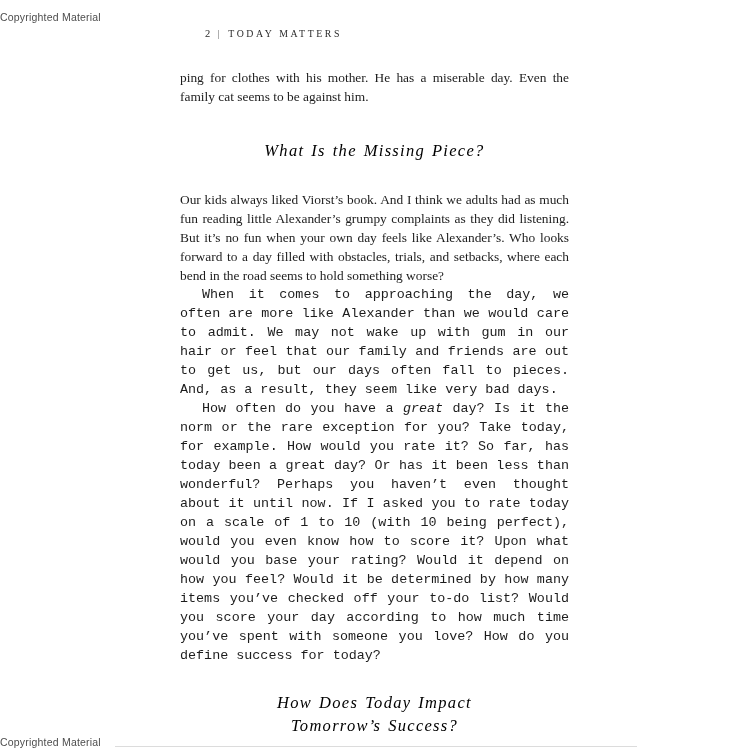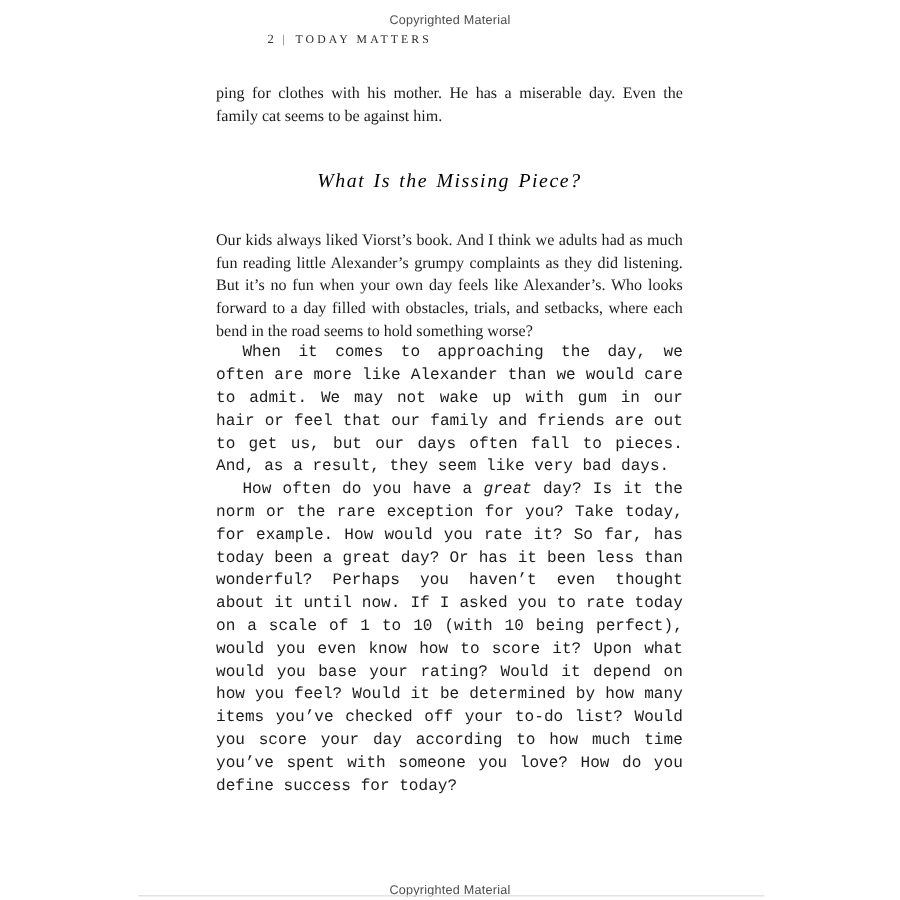--- a/index.html
+++ b/index.html
@@ -10,32 +10,31 @@
     height: 750px;
     background: #ffffff;
     overflow: hidden;
     font-family: "Liberation Serif", serif;
     color: #1c1c1c;
   }
   .copyright {
     position: absolute;
     left: 0;
     width: 100%;
-    text-align: center;
     font-family: "Liberation Sans", sans-serif;
     font-size: 10.5px;
     color: #4d4d4d;
     letter-spacing: 0.2px;
   }
   .copyright-top { top: 11px; }
   .copyright-bottom { top: 736px; }
   .running-header {
     position: absolute;
     top: 28px;
-    left: 223px;
+    left: 205px;
     font-family: "Liberation Serif", serif;
     font-size: 10.5px;
     color: #2a2a2a;
     letter-spacing: 1px;
     white-space: nowrap;
   }
   .running-header .pagenum { margin-right: 6px; }
   .running-header .sep { color: #666; margin-right: 8px; font-size: 10px; }
   .running-header .title { letter-spacing: 2.6px; font-size: 9.8px; }
   .body-column {
@@ -86,20 +85,21 @@
     <p>ping for clothes with his mother. He has a miserable day. Even the family cat seems to be against him.</p>
 
     <h2 class="section-heading h1">What Is the Missing Piece?</h2>
 
     <p>Our kids always liked Viorst’s book. And I think we adults had as much fun reading little Alexander’s grumpy complaints as they did listening. But it’s no fun when your own day feels like Alexander’s. Who looks forward to a day filled with obstacles, trials, and setbacks, where each bend in the road seems to hold something worse?</p>
 
     <p class="indent">When it comes to approaching the day, we often are more like Alexander than we would care to admit. We may not wake up with gum in our hair or feel that our family and friends are out to get us, but our days often fall to pieces. And, as a result, they seem like very bad days.</p>
 
     <p class="indent"><span>How often do you have a </span><em>great</em><span> day? Is it the norm or the rare exception for you? Take today, for example. How would you rate it? So far, has today been a great day? Or has it been less than wonderful? Perhaps you haven’t even thought about it until now. If I asked you to rate today on a scale of 1 to 10 (with 10 being perfect), would you even know how to score it? Upon what would you base your rating? Would it depend on how you feel? Would it be determined by how many items you’ve checked off your to-do list? Would you score your day according to how much time you’ve spent with someone you love? How do you define success for today?</span></p>
 
+    <h2 class="section-heading h2"><span>How Does Today Impact</span><br><span>Tomorrow’s Success?</span></h2>
 
 
   </div>
 
   <div class="copyright copyright-bottom">Copyrighted Material</div>
 
   <div class="page-edge-line"></div>
 
 </div>
 

